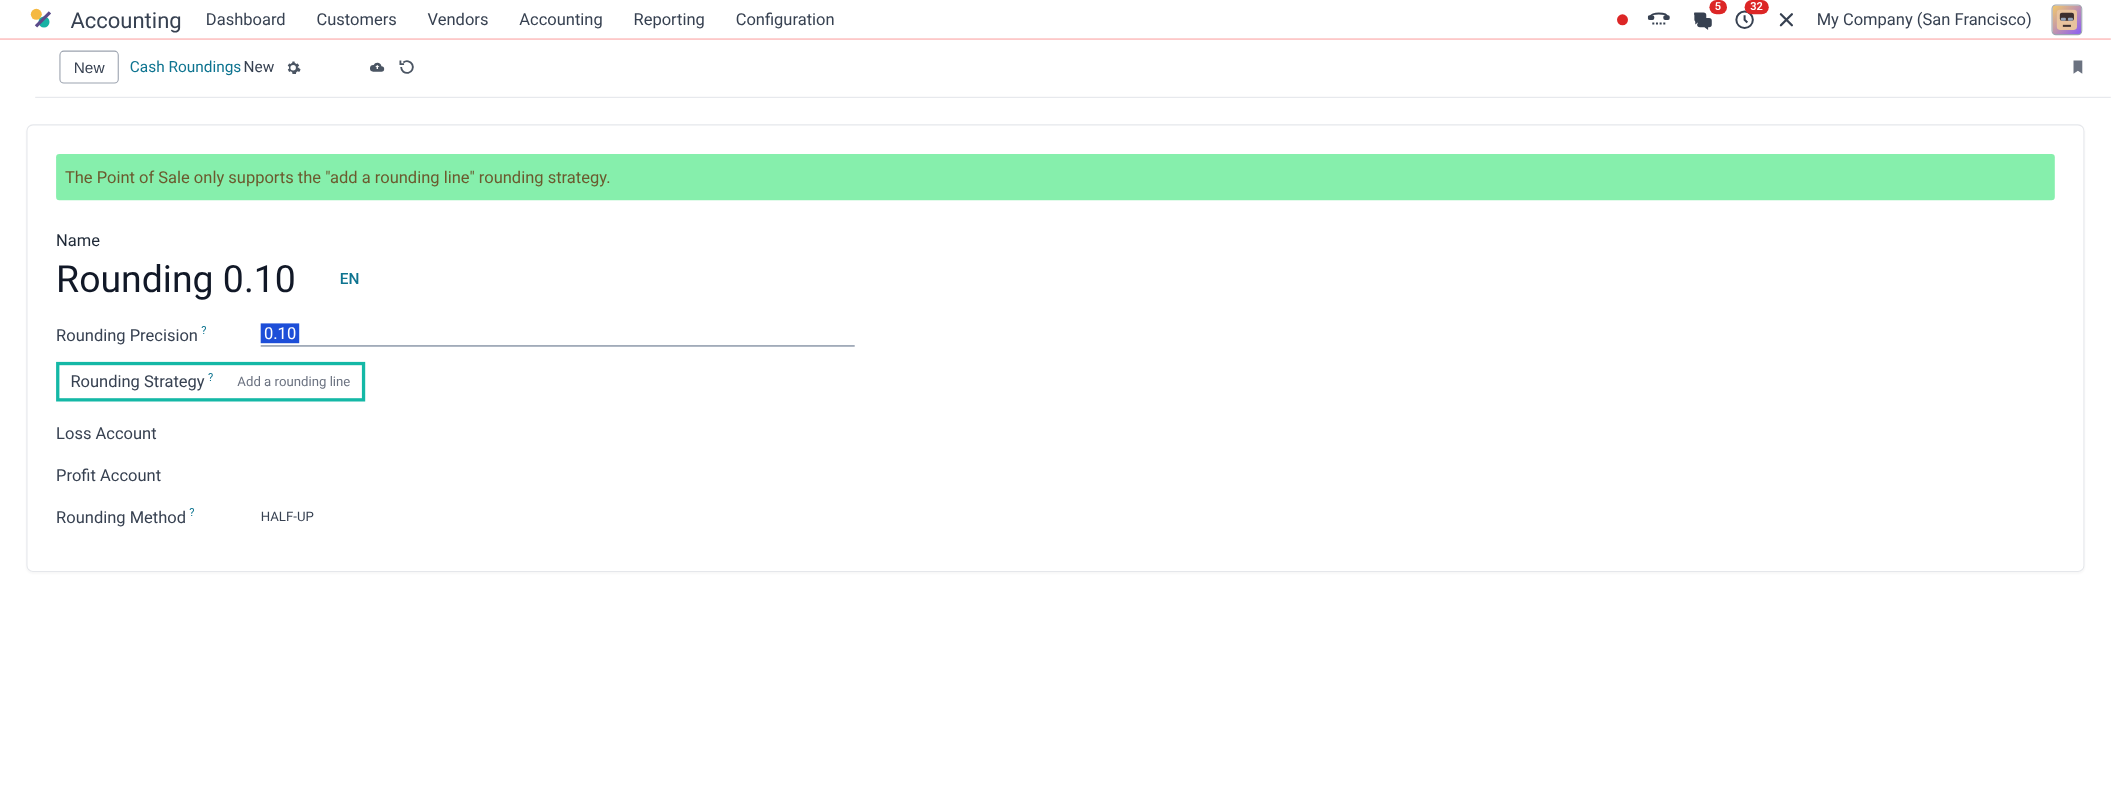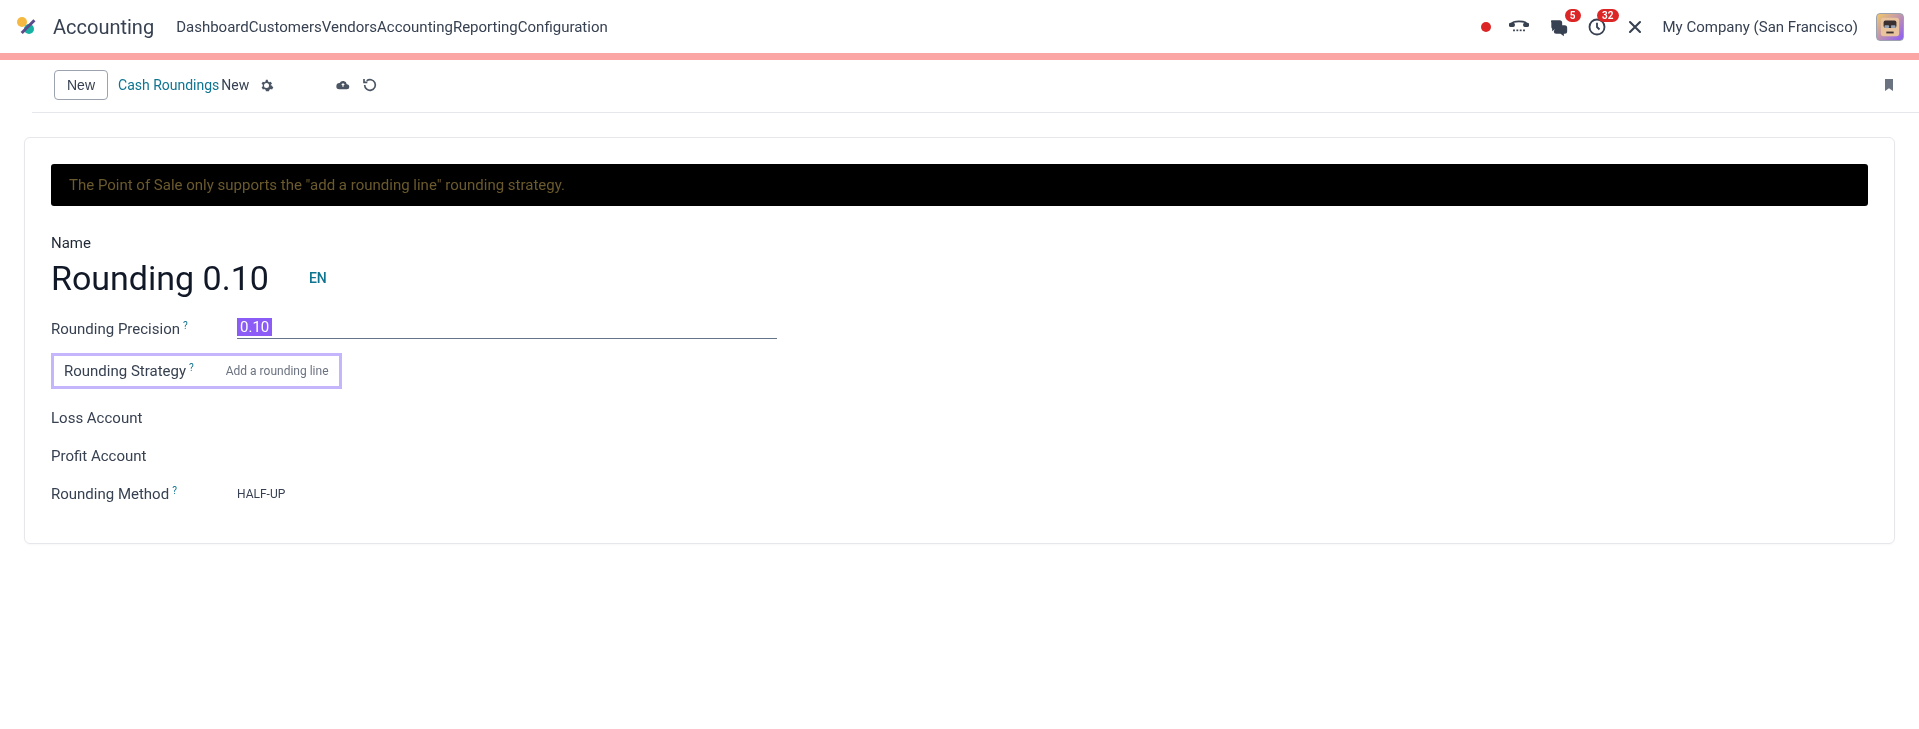--- a/index.html
+++ b/index.html
@@ -1,50 +1,50 @@
 <!DOCTYPE html>
 <html><head>
 <meta charset="utf-8">
 <style>
 * { margin: 0; padding: 0; box-sizing: border-box; }
 body { font-family: -apple-system, BlinkMacSystemFont, "Segoe UI", Roboto, "Helvetica Neue", sans-serif; background: #fff; color: #1f2937; font-size: 14px; }
-.topbar { display: flex; align-items: center; height: 60px; padding: 0 15px; border-bottom: 7px solid #fca5a5; gap: 8px; }
+.topbar { display: flex; align-items: center; height: 36px; padding: 0 26px; border-bottom: 1px solid #fca5a5; gap: 8px; }
 .logo { width: 24px; height: 24px; position: relative; margin-right: 6px; }
 .brand { font-size: 20px; color: #374151; margin-right: 14px; }
-.nav { display: flex; }
+.nav { display: flex; gap: 28px; }
 .nav a { color: #374151; text-decoration: none; font-size: 15px; }
 .spacer { flex: 1; }
 .right-icons { display: flex; align-items: center; gap: 18px; }
 .red-dot { width: 10px; height: 10px; background: #dc2626; border-radius: 50%; }
 .icon-wrap { position: relative; display: flex; align-items: center; color: #374151; }
 .badge { position: absolute; top: -8px; right: -12px; background: #dc2626; color: #fff; font-size: 10px; padding: 1px 5px; border-radius: 10px; font-weight: 600; }
 .company { font-size: 15px; color: #374151; }
 .avatar { width: 28px; height: 28px; border-radius: 4px; background: linear-gradient(135deg,#f3c969,#8b5cf6); border:1px solid #9ca3af; display:flex; align-items:center; justify-content:center; }
 .subbar { display: flex; align-items: center; padding: 10px 22px 12px; border-bottom: 1px solid #e5e7eb; gap: 10px; margin-left: 32px; }
 .btn-new { border: 1px solid #9ca3af; background: #fff; padding: 6px 12px; border-radius: 4px; font-size: 14px; color: #374151; cursor: pointer; }
 .crumbs { display: flex; flex-direction: row; gap: 2px; }
 .crumb-link { color: #0e7490; font-size: 14px; text-decoration: none; }
 .crumb-row { display: flex; align-items: center; gap: 10px; }
 .crumb-current { color: #374151; font-size: 14px; }
 .mini-icon { color: #4b5563; cursor: pointer; }
 .bookmark-right { margin-left: auto; color: #6b7280; }
 .content { padding: 24px; }
 .card { border: 1px solid #e5e7eb; border-radius: 6px; padding: 26px 26px 40px; box-shadow: 0 1px 2px rgba(0,0,0,0.03); }
-.alert { background: #000000; color: #6b5a2e; padding: 12px 18px; border-radius: 3px; margin-bottom: 28px; font-size: 15px; }
+.alert { background: #86efac; color: #6b5a2e; padding: 12px 8px; border-radius: 3px; margin-bottom: 28px; font-size: 15px; }
 .field-block { margin-bottom: 8px; }
 .label { color: #1f2937; font-size: 15px; }
 .name-row { display: flex; align-items: flex-start; gap: 40px; }
 .name-value { font-size: 34px; font-weight: 400; color: #111827; margin-top: 6px; }
 .lang { color: #0e7490; font-size: 14px; font-weight: 500; margin-top: 18px; }
 .form-row { display: flex; align-items: center; gap: 16px; margin-top: 20px; }
 .form-label { width: 170px; font-size: 15px; color: #374151; display: flex; align-items: flex-start; gap: 3px; }
 .help-q { color: #0e7490; font-size: 10px; vertical-align: super; }
 .precision-input-wrap { flex: 0 0 540px; border-bottom: 1px solid #64748b; padding-bottom: 2px; }
-.precision-val { background: #8b5cf6; color: #fff; padding: 0 3px; font-size: 15px; }
-.boxed { border: 3px solid #c4b5fd; padding: 6px 10px; display: inline-flex; align-items: center; gap: 32px; margin-top: 14px; }
+.precision-val { background: #1d4ed8; color: #fff; padding: 0 3px; font-size: 15px; }
+.boxed { border: 3px solid #14b8a6; padding: 6px 10px; display: inline-flex; align-items: center; gap: 22px; margin-top: 14px; }
 .boxed .form-label { width: auto; margin:0; }
 .static-val { color: #6b7280; font-size: 12px; }
 svg { display: block; }
 </style>
 </head>
 <body>
 
 <div class="topbar">
   <div class="logo">
     <svg width="24" height="24" viewBox="0 0 24 24">

